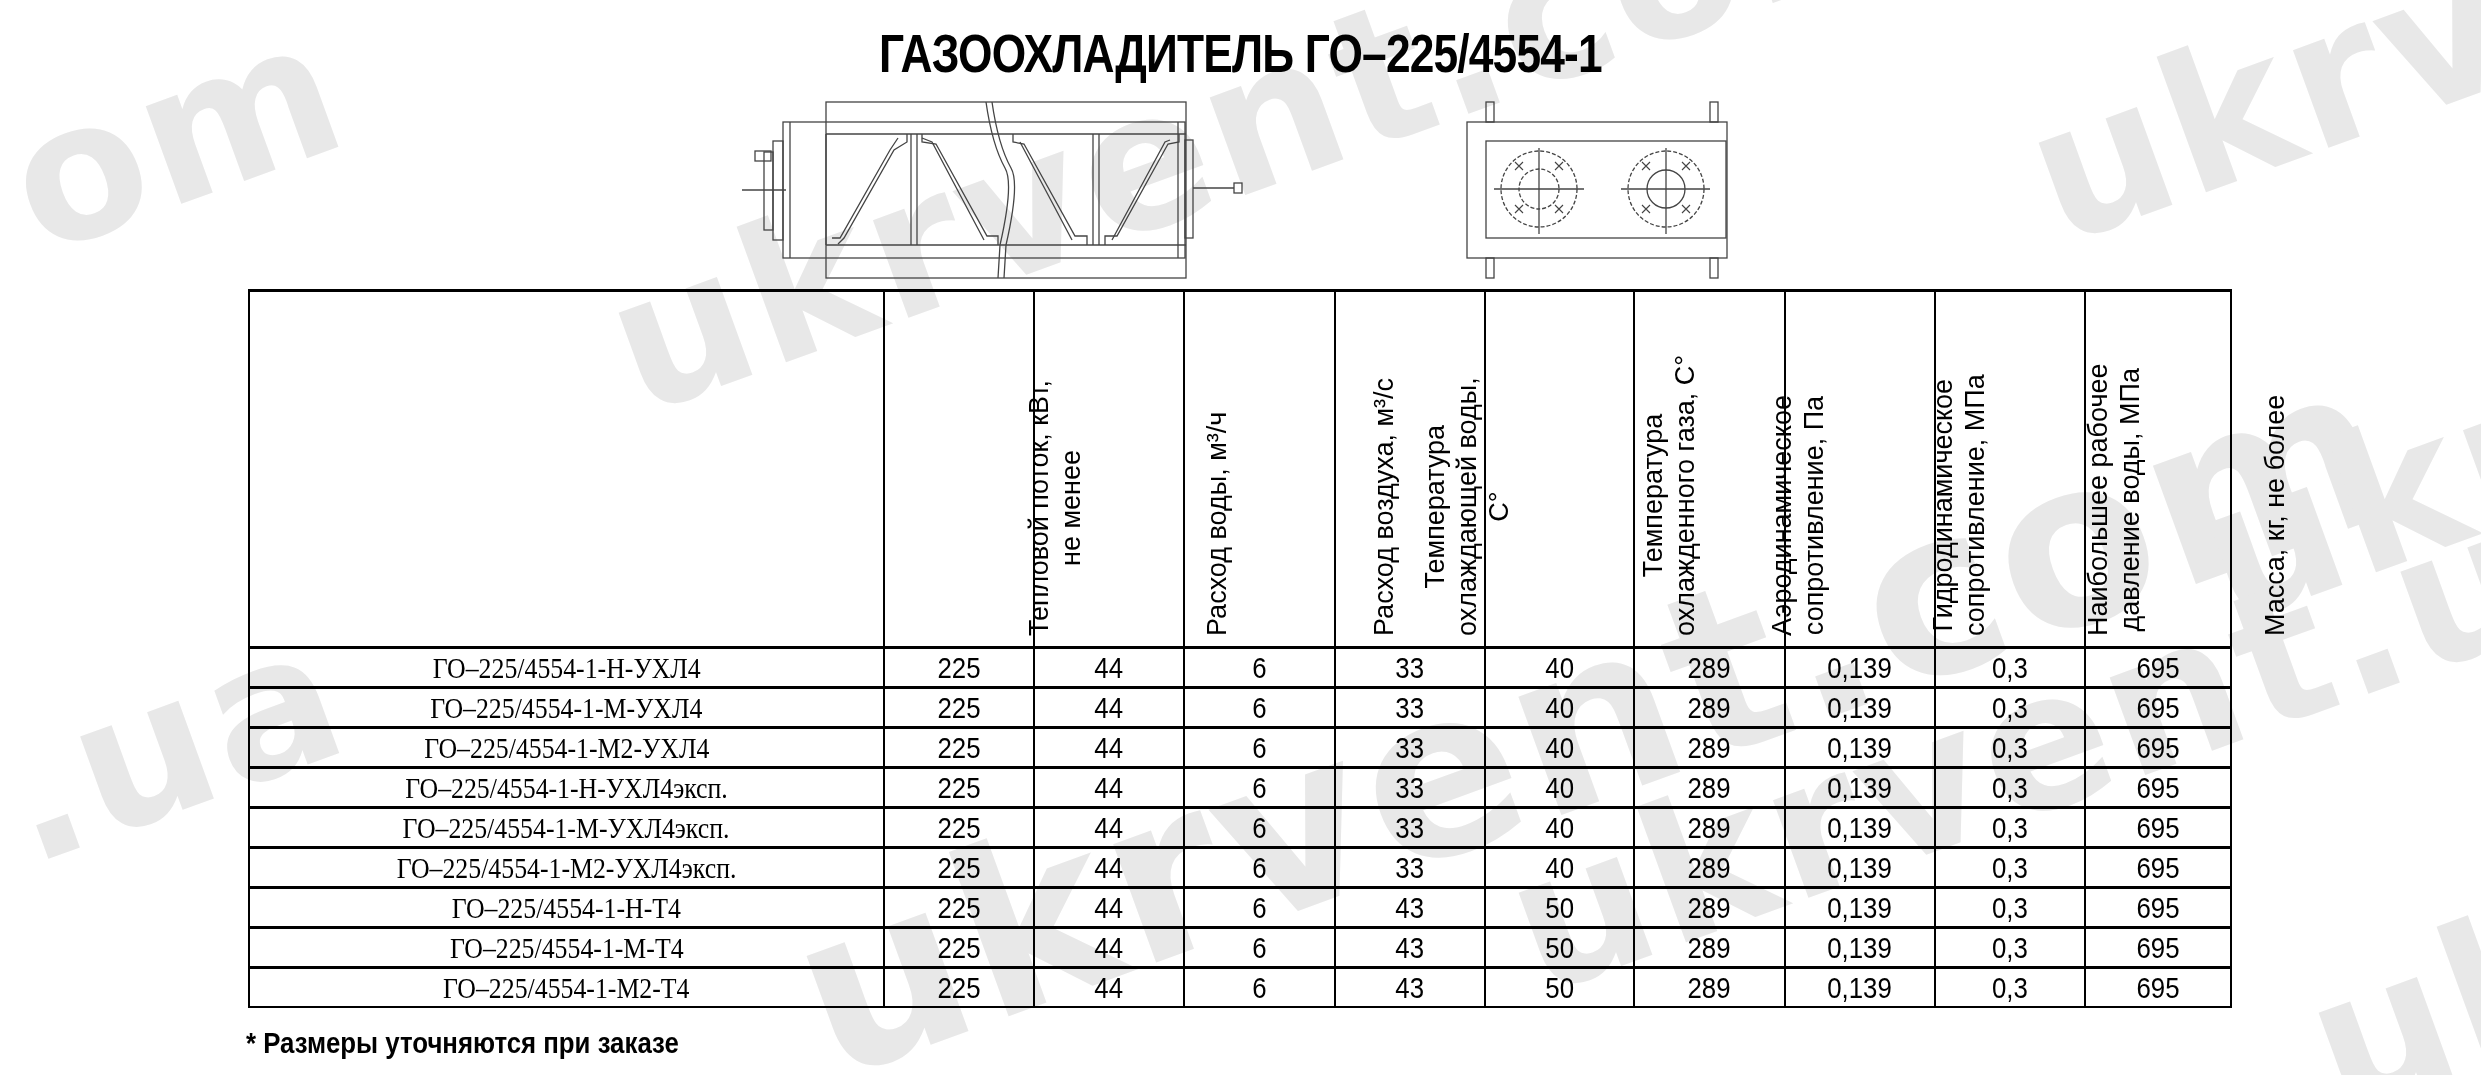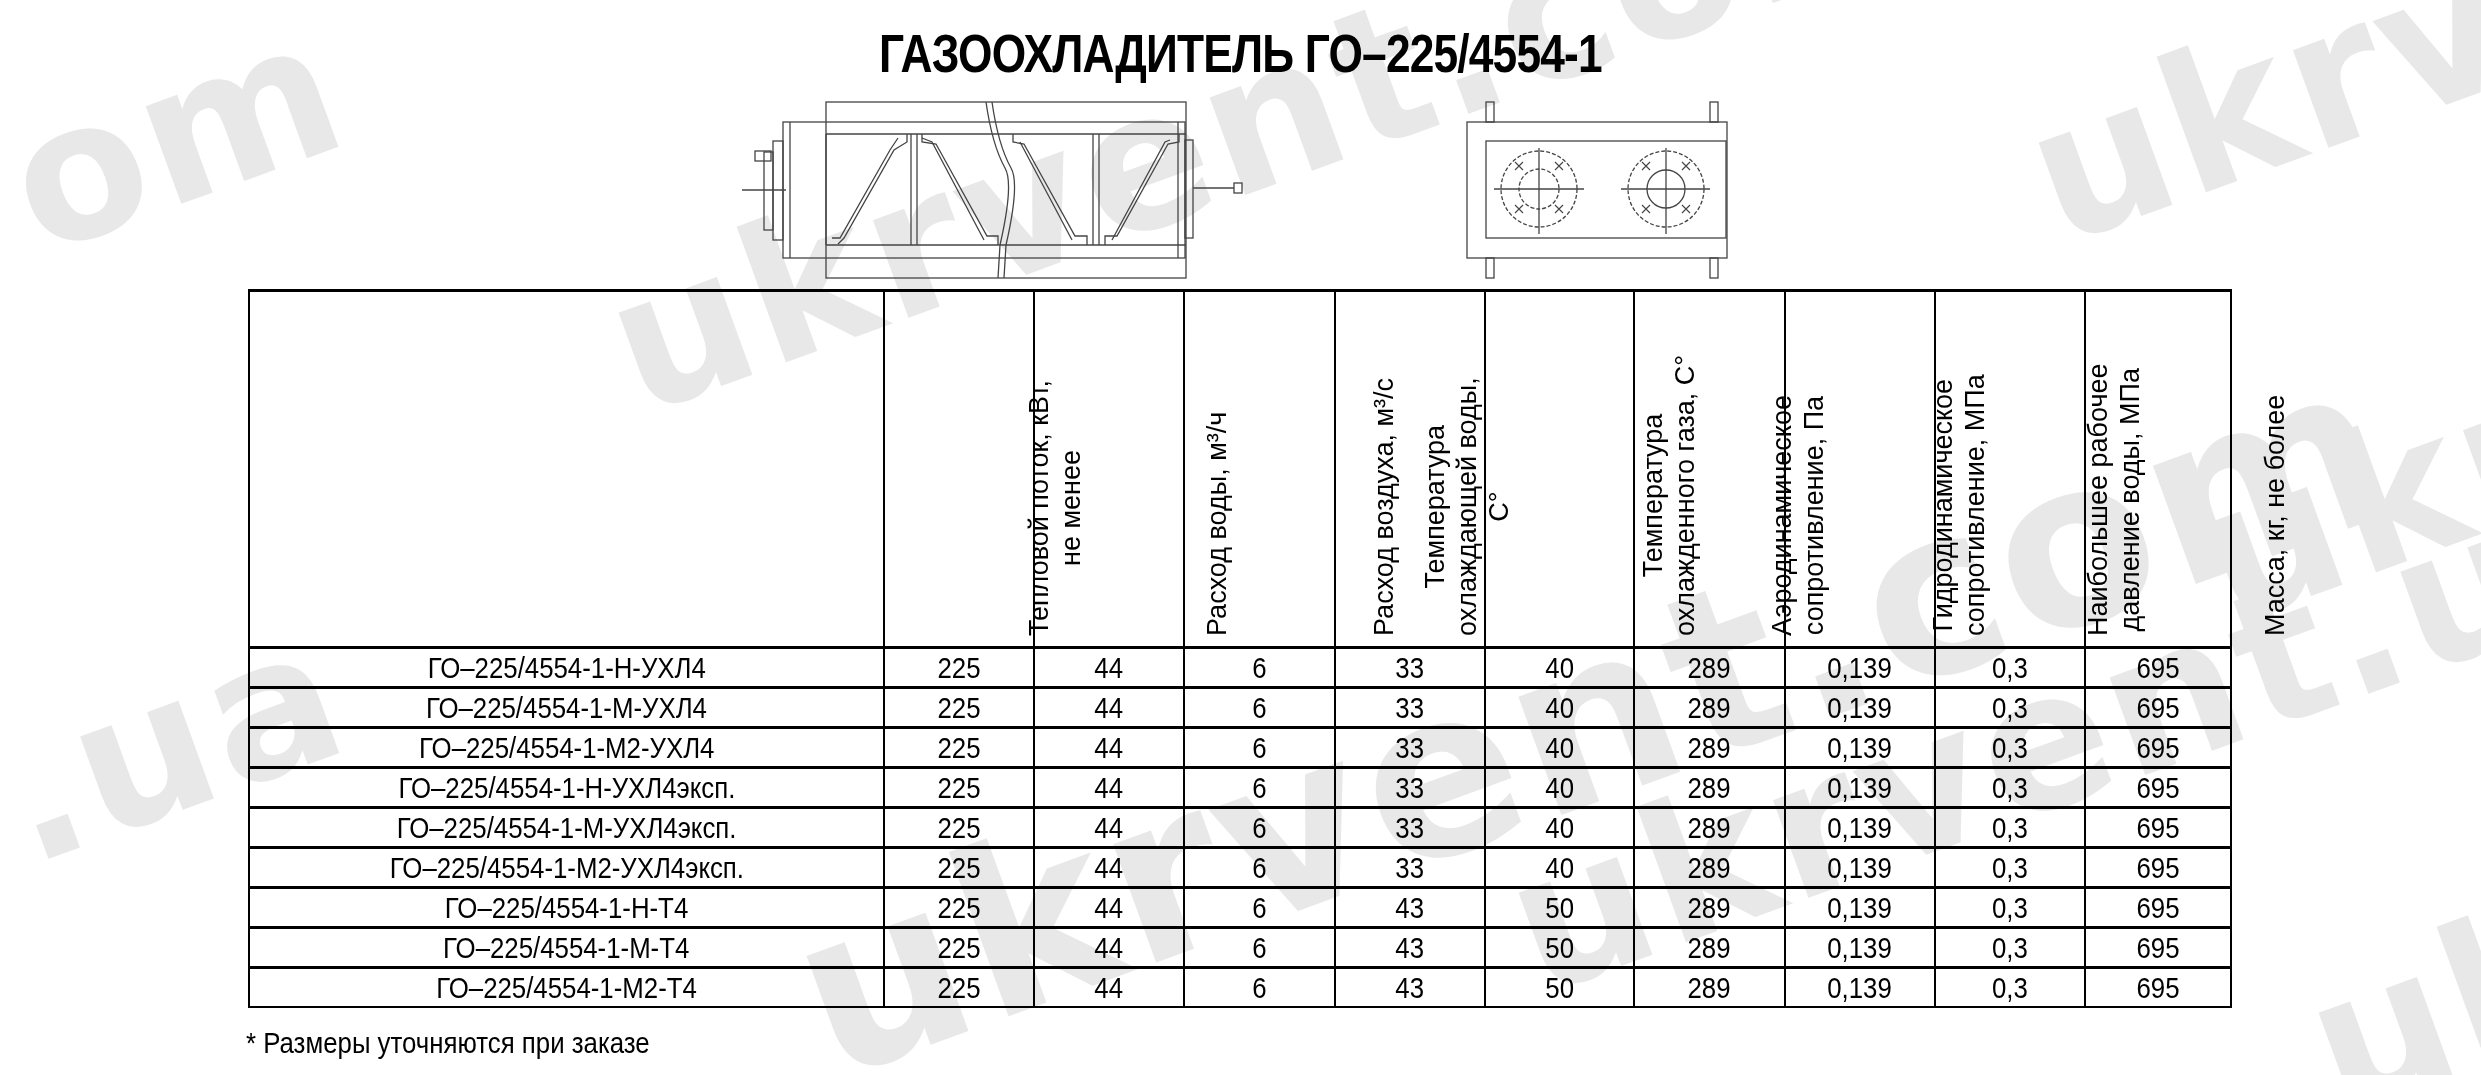--- a/index.html
+++ b/index.html
@@ -11,29 +11,29 @@
     .title { position: absolute; left: 0; width: 2481px; top: 22px; text-align: center;
              font-family: "Liberation Sans", sans-serif; font-weight: bold; font-size: 54px;
              transform: scaleX(0.82); transform-origin: 1240px 0; z-index: 2; letter-spacing: -1px; }
     .drawing { position: absolute; left: 740px; top: 90px; z-index: 2; }
     .spec-table { position: absolute; left: 248px; top: 289px; border-collapse: collapse;
                   z-index: 2; table-layout: fixed; }
     .spec-table td, .spec-table th { border: 2px solid #000; padding: 0; text-align: center;
                   font-weight: normal; font-size: 30px; }
     .spec-table tr.hdr th { border-top: 3px solid #000; height: 354px; vertical-align: bottom; }
     .spec-table tbody tr td { height: 37px; line-height: 36px; border-top: 3px solid #000; }
-    .spec-table td.model { font-family: Liberation Sans, sans-serif; transform-origin: center; }
+    .spec-table td.model { font-family: Liberation Serif, serif; transform-origin: center; }
     .model span { display: inline-block; transform: scaleX(0.86); }
     .num span { display: inline-block; transform: scaleX(0.86); }
     .vhead { position: relative; width: 100%; height: 100%; }
     .vtext { position: absolute; left: 50%; bottom: 10px; transform-origin: left bottom;
              transform: translateX(50%) rotate(-90deg) translateX(0); white-space: nowrap;
              font-size: 27px; line-height: 32px; text-align: center; }
     .vwrap { display: flex; flex-direction: column; align-items: center; }
-    .footnote { position: absolute; left: 246px; top: 1026px; font-size: 30px; z-index: 2; }
+    .footnote { position: absolute; left: 246px; top: 1026px; font-size: 30px; z-index: 2; font-weight: bold; }
     .footnote span { display: inline-block; transform: scaleX(0.86); transform-origin: left; }
   </style>
 </head>
 <body>
 
 <div class="wm" style="left:-20px; top:90px; font-size:190px;">om</div>
 <div class="wm" style="left:580px; top:250px; font-size:190px;">ukrvent.com</div>
 <div class="wm" style="left:-30px; top:700px; font-size:190px;">.ua</div>
 <div class="wm" style="left:760px; top:880px; font-size:230px;">ukrvent.com</div>
 <div class="wm" style="left:2170px; top:460px; font-size:190px;">ukr</div>

